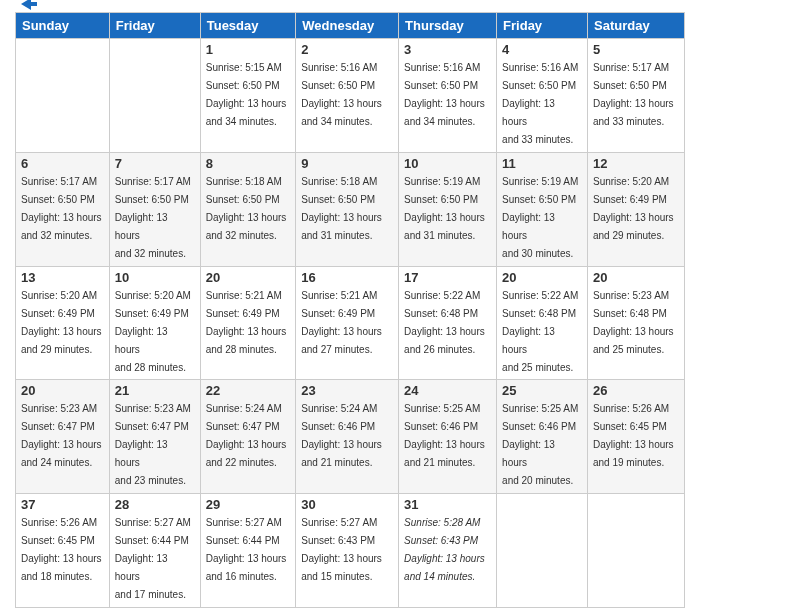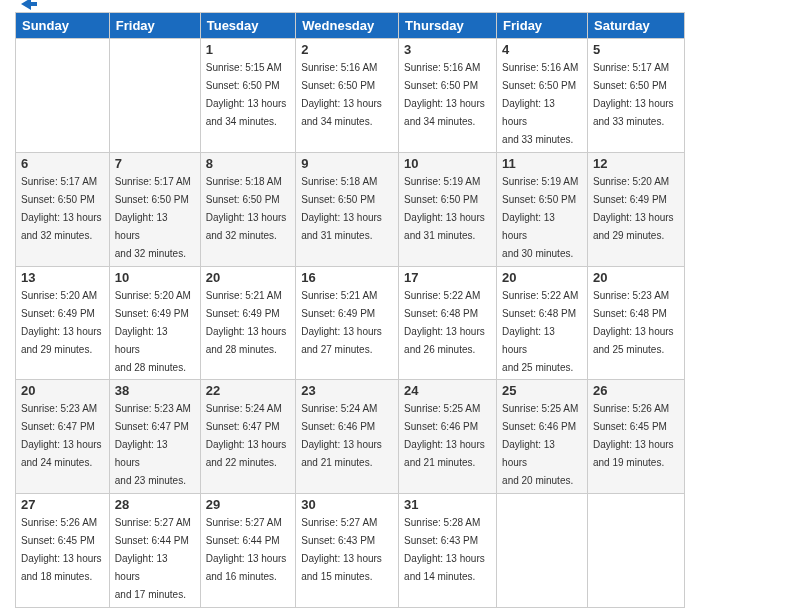--- a/index.html
+++ b/index.html
@@ -223,21 +223,21 @@
           <td><span class="day-num">20</span><span class="day-info" style="white-space: pre-line;">Sunrise: 5:23 AM
 Sunset: 6:48 PM
 Daylight: 13 hours
 and 25 minutes.</span></td>
         </tr>
         <tr class="row-even">
           <td><span class="day-num">20</span><span class="day-info" style="white-space: pre-line;">Sunrise: 5:23 AM
 Sunset: 6:47 PM
 Daylight: 13 hours
 and 24 minutes.</span></td>
-          <td><span class="day-num">38</span><span class="day-info" style="white-space: pre-line;">Sunrise: 5:23 AM
+          <td><span class="day-num">21</span><span class="day-info" style="white-space: pre-line;">Sunrise: 5:23 AM
 Sunset: 6:47 PM
 Daylight: 13 hours
 and 23 minutes.</span></td>
           <td><span class="day-num">22</span><span class="day-info" style="white-space: pre-line;">Sunrise: 5:24 AM
 Sunset: 6:47 PM
 Daylight: 13 hours
 and 22 minutes.</span></td>
           <td><span class="day-num">23</span><span class="day-info" style="white-space: pre-line;">Sunrise: 5:24 AM
 Sunset: 6:46 PM
 Daylight: 13 hours
@@ -249,37 +249,37 @@
           <td><span class="day-num">25</span><span class="day-info" style="white-space: pre-line;">Sunrise: 5:25 AM
 Sunset: 6:46 PM
 Daylight: 13 hours
 and 20 minutes.</span></td>
           <td><span class="day-num">26</span><span class="day-info" style="white-space: pre-line;">Sunrise: 5:26 AM
 Sunset: 6:45 PM
 Daylight: 13 hours
 and 19 minutes.</span></td>
         </tr>
         <tr class="row-odd">
-          <td><span class="day-num">27</span><span class="day-info" style="white-space: pre-line;">Sunrise: 5:26 AM
+          <td><span class="day-num">37</span><span class="day-info" style="white-space: pre-line;">Sunrise: 5:26 AM
 Sunset: 6:45 PM
 Daylight: 13 hours
 and 18 minutes.</span></td>
           <td><span class="day-num">28</span><span class="day-info" style="white-space: pre-line;">Sunrise: 5:27 AM
 Sunset: 6:44 PM
 Daylight: 13 hours
 and 17 minutes.</span></td>
           <td><span class="day-num">29</span><span class="day-info" style="white-space: pre-line;">Sunrise: 5:27 AM
 Sunset: 6:44 PM
 Daylight: 13 hours
 and 16 minutes.</span></td>
           <td><span class="day-num">30</span><span class="day-info" style="white-space: pre-line;">Sunrise: 5:27 AM
 Sunset: 6:43 PM
 Daylight: 13 hours
 and 15 minutes.</span></td>
-          <td><span class="day-num">31</span><span class="day-info" style="white-space: pre-line;">Sunrise: 5:28 AM
+          <td><span class="day-num">31</span><span class="day-info" style="white-space: pre-line; font-style: italic;">Sunrise: 5:28 AM
 Sunset: 6:43 PM
 Daylight: 13 hours
 and 14 minutes.</span></td>
           <td class="empty-cell"></td>
           <td class="empty-cell"></td>
         </tr>
       </tbody>
   </table>
 </div>
 

